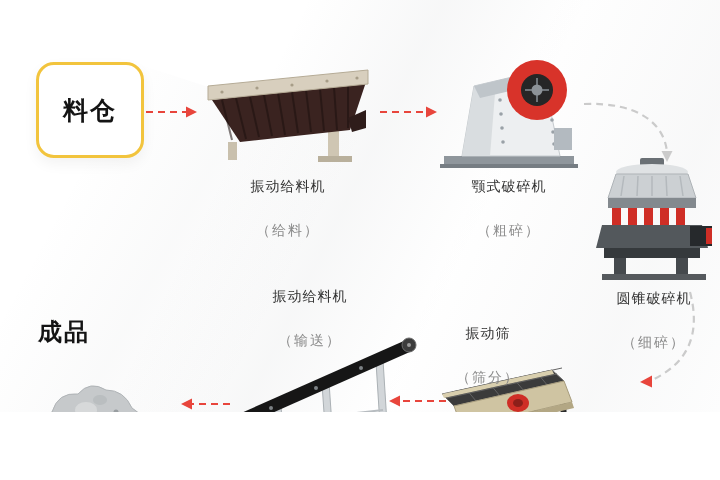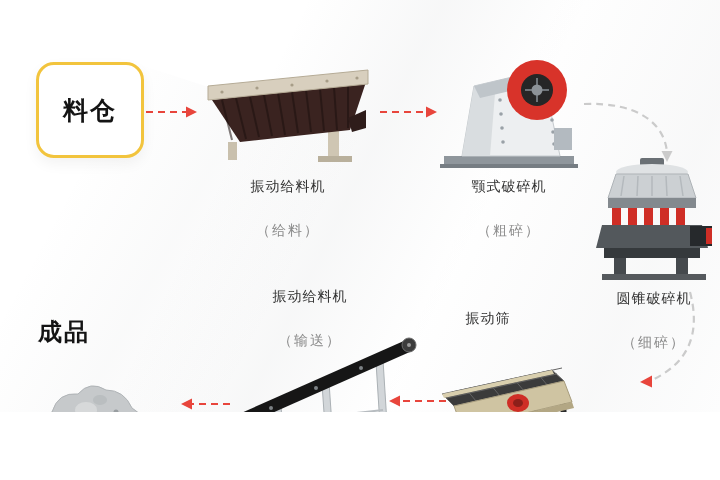--- a/index.html
+++ b/index.html
@@ -47,21 +47,21 @@
   .m-screen{left:436px;top:354px;width:150px;height:112px;}
   .m-belt{left:226px;top:320px;width:198px;height:138px;}
   .m-pile{left:20px;top:350px;width:138px;height:108px;}
 
   .label{position:absolute;text-align:center;}
   .label .name{font-size:14px;font-weight:500;color:var(--text_dark);letter-spacing:1px;}
   .label .sub{font-size:14px;color:var(--text_sub);margin-top:26px;letter-spacing:2px;}
   .lbl-feeder{left:200px;top:178px;width:176px;}
   .lbl-jaw{left:434px;top:178px;width:150px;}
   .lbl-cone{left:592px;top:290px;width:124px;}
-  .lbl-screen{left:418px;top:310px;width:140px;}
+  .lbl-screen{left:418px;top:325px;width:140px;}
   .lbl-belt{left:235px;top:288px;width:150px;}
   .lbl-product{position:absolute;left:38px;top:316px;font-size:24px;font-weight:700;color:var(--text_black);letter-spacing:2px;}
 </style>
 </head>
 <body>
 
 <div class="stage">
 
   <div class="streak s1"></div>
   <div class="streak s2"></div>
@@ -265,20 +265,21 @@
     <div class="sub">（粗碎）</div>
   </div>
 
   <div class="label lbl-cone">
     <div class="name">圆锥破碎机</div>
     <div class="sub">（细碎）</div>
   </div>
 
   <div class="label lbl-screen">
     <div class="name">振动筛</div>
+    <div class="sub">（筛分）</div>
   </div>
 
   <div class="label lbl-belt">
     <div class="name">振动给料机</div>
     <div class="sub">（输送）</div>
   </div>
 
   <div class="lbl-product">成品</div>
 
 </div>

